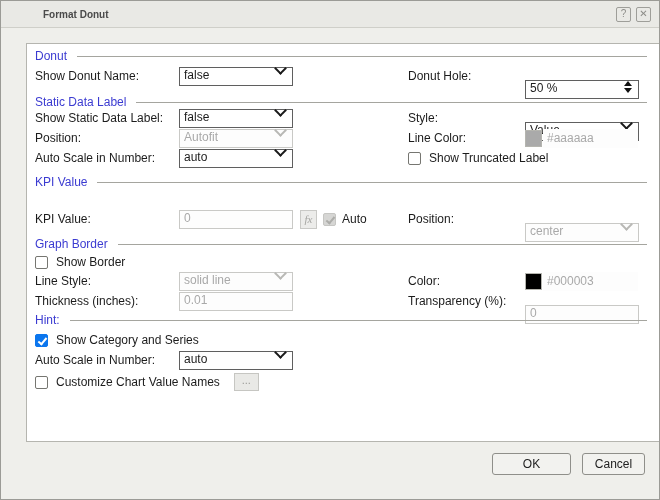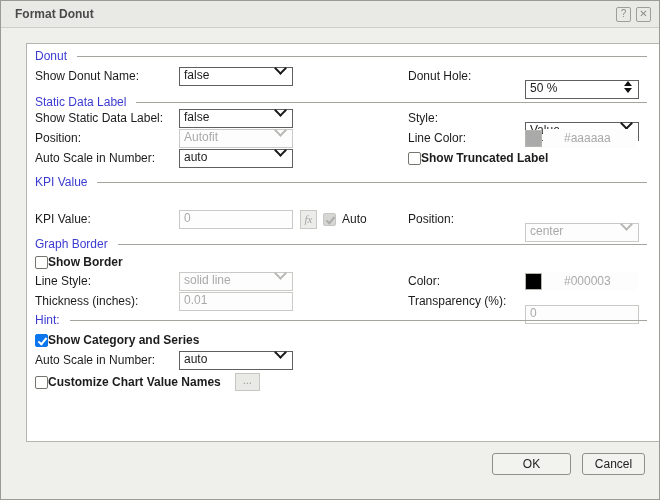--- a/index.html
+++ b/index.html
@@ -3,21 +3,21 @@
 <meta charset="utf-8">
 <style>
   html,body{margin:0;padding:0;background:#ffffff;}
   .dialog{position:relative;width:660px;height:500px;box-sizing:border-box;
     background:#efefeb;border:1px solid #9b9b96;overflow:hidden;
     font-family:"Liberation Sans",sans-serif;font-size:12px;color:#1c1c1c;}
   
   .titlebar{position:absolute;left:0;top:0;right:0;height:27px;background:#e9e9e5;
     border-bottom:1px solid #cfcfc9;display:flex;align-items:center;
     padding:0 8px 0 14px;box-sizing:border-box;}
-  .title{font-weight:bold;font-size:12px;color:#4a4a4a;flex:1;}
+  .title{font-weight:bold;font-size:10px;color:#4a4a4a;flex:1;margin-left:28px;}
   .tbtn{width:15px;height:15px;box-sizing:border-box;border:1px solid #9e9e99;border-radius:2px;
     background:#e9e9e5;color:#8d8d89;font-size:10px;line-height:12px;text-align:center;
     padding:0;margin-left:5px;font-family:inherit;cursor:pointer;}
   
   .panel{position:absolute;left:25px;top:42px;width:634px;height:399px;box-sizing:border-box;
     background:#ffffff;border:1px solid #b5b5af;}
   
   .sec{position:absolute;left:0;right:0;height:16px;display:flex;align-items:center;padding-left:8px;}
   .sec-t{color:#3b3bd1;white-space:nowrap;}
   .sec-line{flex:1;border-top:1px solid #a5a59f;margin:1px 12px 0 10px;}
@@ -36,21 +36,21 @@
   .chev{width:7px;height:7px;border-right:2px solid #1a1a1a;border-bottom:2px solid #1a1a1a;
     transform:rotate(45deg);margin-top:-4px;margin-right:3px;flex:none;}
   .dis .chev{border-color:#b8b8b5;}
   
   .spin{display:flex;flex-direction:column;align-items:center;gap:2px;margin-right:2px;flex:none;}
   .tri-up{width:0;height:0;border-left:4px solid transparent;border-right:4px solid transparent;
     border-bottom:5px solid #111;}
   .tri-down{width:0;height:0;border-left:4px solid transparent;border-right:4px solid transparent;
     border-top:5px solid #111;}
   
-  .cbwrap{display:flex;align-items:center;gap:0;font-weight:bold;}
+  .cbwrap{display:flex;align-items:center;gap:8px;}
   .cb{width:13px;height:13px;box-sizing:border-box;border:1px solid #767671;border-radius:2px;
     background:#fff;flex:none;position:relative;}
   .cb.checked{background:#0b76ee;border-color:#0b76ee;}
   .cb.checked::after{content:"";position:absolute;left:4px;top:1px;width:3px;height:7px;
     border-right:2px solid #fff;border-bottom:2px solid #fff;transform:rotate(40deg);}
   .cb.dchecked{background:#d6d6d4;border-color:#c6c6c3;}
   .cb.dchecked::after{content:"";position:absolute;left:4px;top:1px;width:3px;height:7px;
     border-right:2px solid #adadaa;border-bottom:2px solid #adadaa;transform:rotate(40deg);}
   
   .fx{position:absolute;left:273px;width:17px;height:19px;box-sizing:border-box;
@@ -60,21 +60,21 @@
   .autowrap{position:absolute;left:296px;display:flex;align-items:center;gap:6px;}
   .ellip{width:25px;height:18px;box-sizing:border-box;border:1px solid #c6c6c2;background:#e9e9e6;
     color:#9a9a96;margin-left:14px;font-size:11px;display:flex;align-items:center;
     justify-content:center;padding-bottom:4px;}
   
   .swatch{position:absolute;left:498px;width:17px;height:17px;box-sizing:border-box;
     border:1px solid #b5b5af;}
   .sw-gray{background:#aaaaaa;}
   .sw-black{background:#000000;}
   .cinput{position:absolute;left:516px;width:95px;height:19px;box-sizing:border-box;
-    display:flex;align-items:center;padding:0 21px;background:#fdfdfd;}
+    display:flex;align-items:center;padding:0 4px;background:#fdfdfd;}
   
   .footer{position:absolute;top:452px;right:14px;display:flex;gap:11px;}
   .btn{height:22px;box-sizing:border-box;border:1px solid #8f8f8a;border-radius:3px;
     background:#f2f2ef;font-family:inherit;font-size:12px;color:#222;cursor:pointer;}
   .btn-ok{width:79px;}
   .btn-cancel{width:63px;}
 </style>
 </head>
 <body>
 

